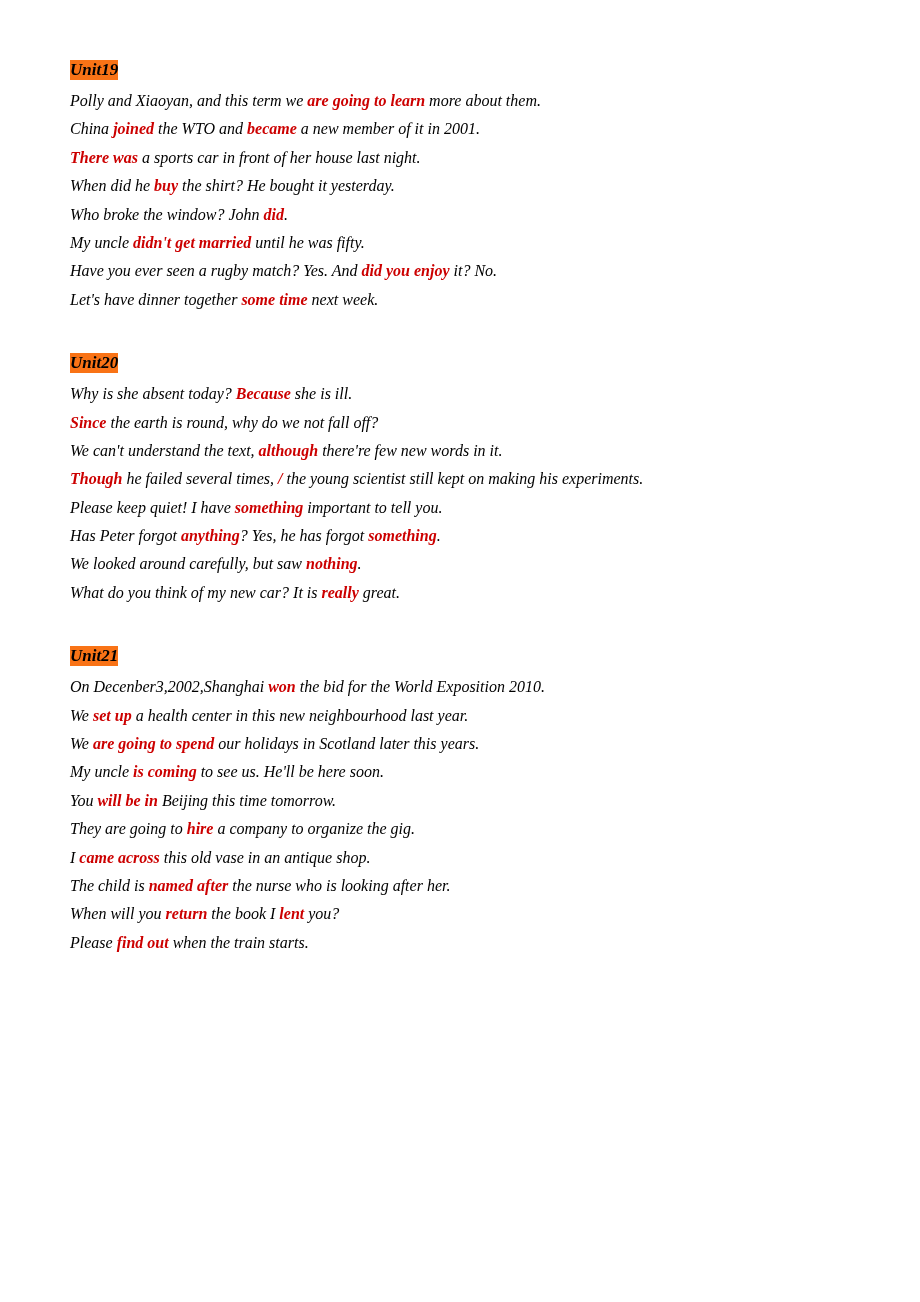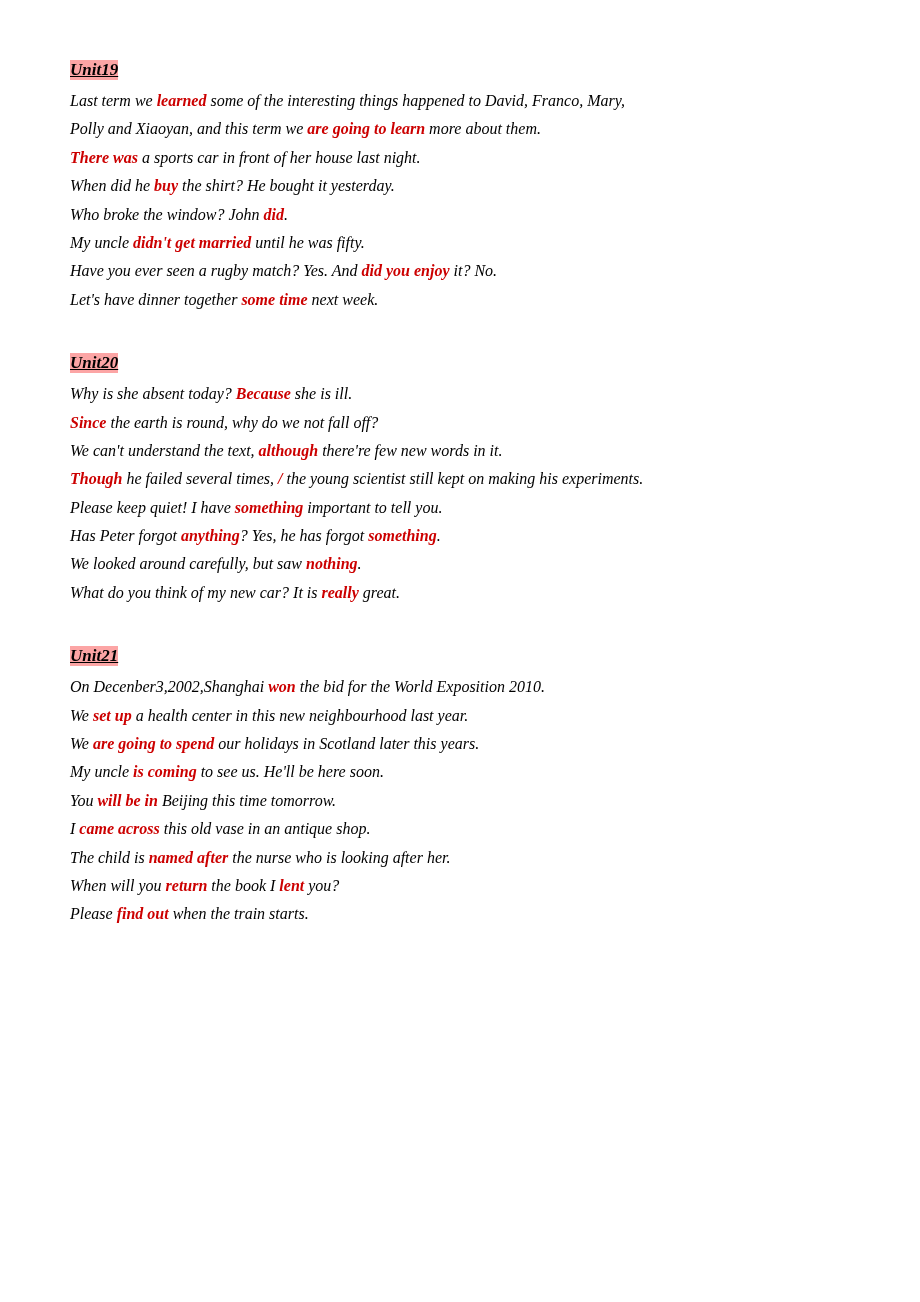--- a/index.html
+++ b/index.html
@@ -14,48 +14,47 @@
       color: #000000;
       padding: 60px 70px;
       width: 920px;
       min-height: 1302px;
     }
     .unit-section {
       margin-bottom: 40px;
     }
     .unit-title {
       display: inline-block;
-      background-color: #fca5a5;
+      background-color: #f97316;
       font-style: italic;
       font-weight: bold;
       color: #000000;
       margin-bottom: 8px;
       font-size: 17px;
-      text-decoration: underline;
     }
     .unit-body p {
       font-style: italic;
       line-height: 1.65;
       margin-bottom: 2px;
       color: #000000;
     }
     .highlight-red {
       color: #cc0000;
       font-weight: bold;
       font-style: italic;
     }
   </style>
 </head>
 <body>
 
 <div class="unit-section">
   <div class="unit-title">Unit19</div>
   <div class="unit-body">
-    <p>Last term we <span class="highlight-red">learned</span> some of the interesting things happened to David, Franco, Mary,</p>
     <p>Polly and Xiaoyan, and this term we <span class="highlight-red">are going to learn</span> more about them.</p>
+    <p>China <span class="highlight-red">joined</span> the WTO and <span class="highlight-red">became</span> a new member of it in 2001.</p>
     <p><span class="highlight-red">There was</span> a sports car in front of her house last night.</p>
     <p>When did he <span class="highlight-red">buy</span> the shirt? He bought it yesterday.</p>
     <p>Who broke the window? John <span class="highlight-red">did</span>.</p>
     <p>My uncle <span class="highlight-red">didn't get married</span> until he was fifty.</p>
     <p>Have you ever seen a rugby match? Yes. And <span class="highlight-red">did you enjoy</span> it? No.</p>
     <p>Let's have dinner together <span class="highlight-red">some time</span> next week.</p>
   </div>
 </div>
 
 <div class="unit-section">
@@ -73,18 +72,19 @@
 </div>
 
 <div class="unit-section">
   <div class="unit-title">Unit21</div>
   <div class="unit-body">
     <p>On Decenber3,2002,Shanghai <span class="highlight-red">won</span> the bid for the World Exposition 2010.</p>
     <p>We <span class="highlight-red">set up</span> a health center in this new neighbourhood last year.</p>
     <p>We <span class="highlight-red">are going to spend</span> our holidays in Scotland later this years.</p>
     <p>My uncle <span class="highlight-red">is coming</span> to see us. He'll be here soon.</p>
     <p>You <span class="highlight-red">will be in</span> Beijing this time tomorrow.</p>
+    <p>They are going to <span class="highlight-red">hire</span> a company to organize the gig.</p>
     <p>I <span class="highlight-red">came across</span> this old vase in an antique shop.</p>
     <p>The child is <span class="highlight-red">named after</span> the nurse who is looking after her.</p>
     <p>When will you <span class="highlight-red">return</span> the book I <span class="highlight-red">lent</span> you?</p>
     <p>Please <span class="highlight-red">find out</span> when the train starts.</p>
   </div>
 </div>
 
 </body></html>

